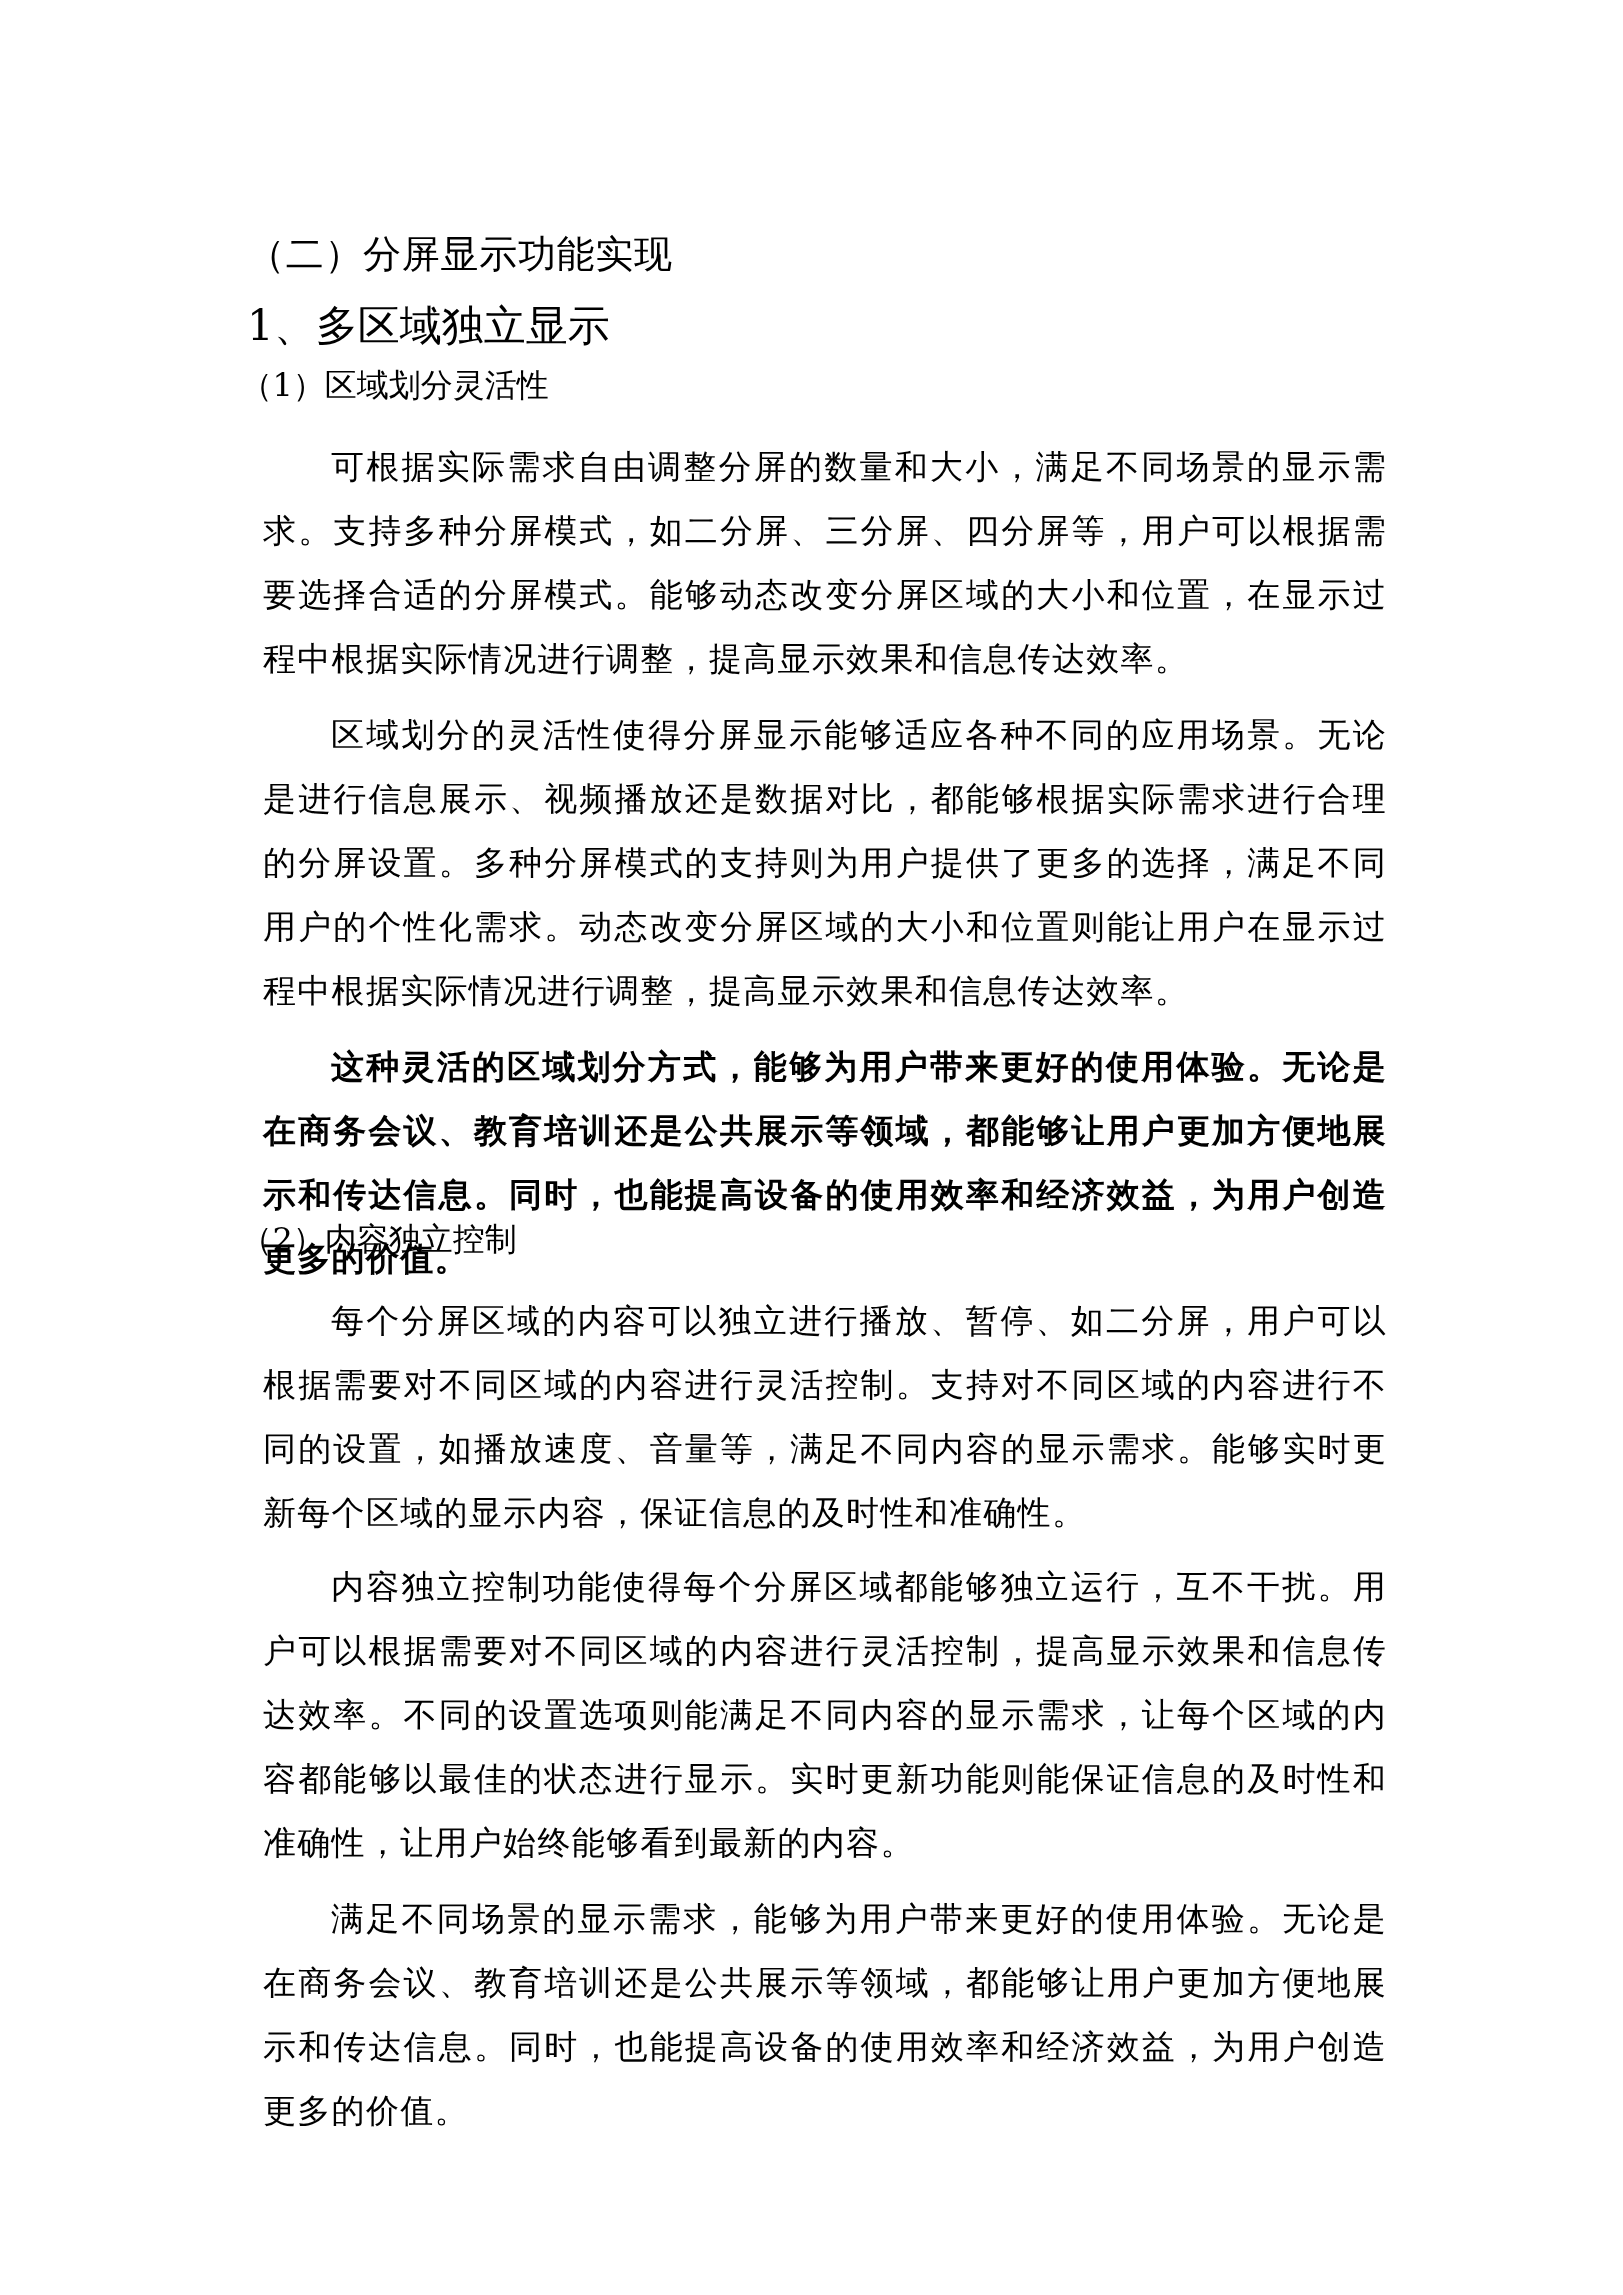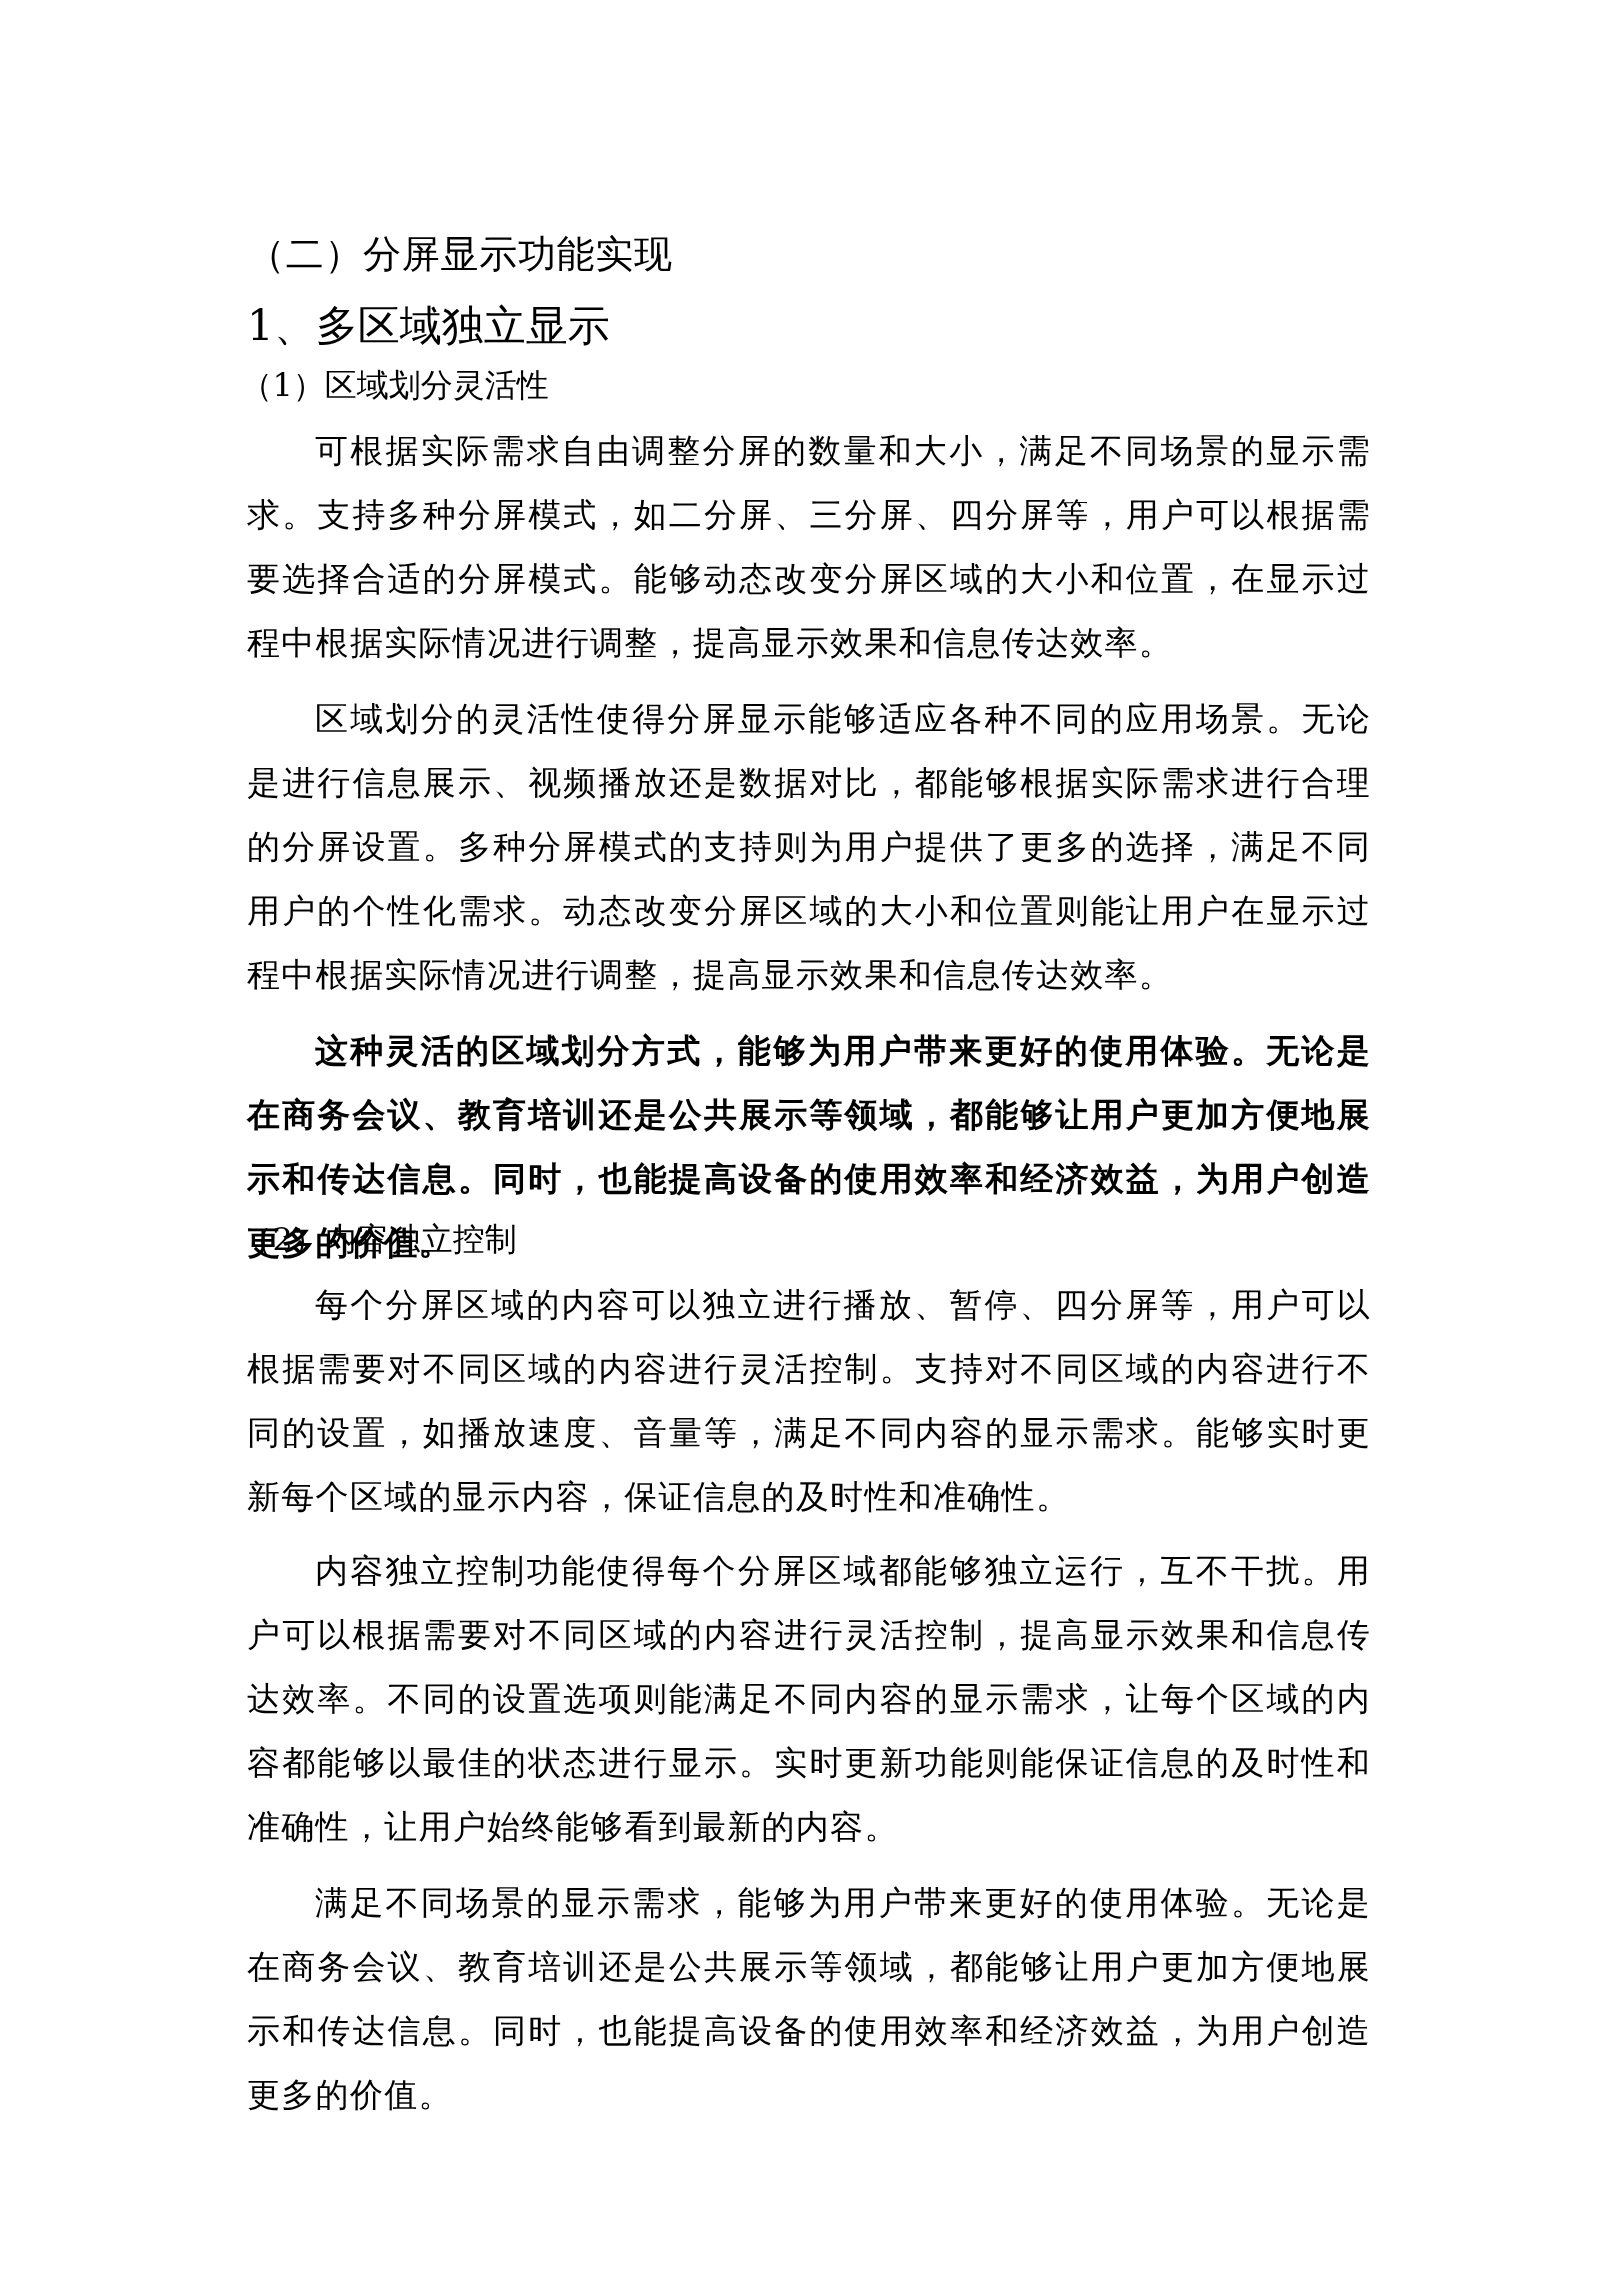--- a/index.html
+++ b/index.html
@@ -47,21 +47,21 @@
     }
     .para {
       position: absolute;
       left: 0;
       width: 1124px;
       font-size: 33px;
       line-height: 64px;
       text-indent: 68px;
       text-align: justify;
       letter-spacing: 1.3px;
-      margin: 0;
+      margin: 16px;
     }
   </style>
 </head>
 <body>
 
 <div class="page">
 
   <div class="h2">（二）分屏显示功能实现</div>
 
   <div class="h3" style="top:305px;">1、多区域独立显示</div>
@@ -69,20 +69,20 @@
   <div class="h4" style="top:364px; left:-6.5px;">（1）区域划分灵活性</div>
 
   <p class="para" style="top:419px;">可根据实际需求自由调整分屏的数量和大小，满足不同场景的显示需求。支持多种分屏模式，如二分屏、三分屏、四分屏等，用户可以根据需要选择合适的分屏模式。能够动态改变分屏区域的大小和位置，在显示过程中根据实际情况进行调整，提高显示效果和信息传达效率。</p>
 
   <p class="para" style="top:687px;font-family:Liberation Serif, serif;">区域划分的灵活性使得分屏显示能够适应各种不同的应用场景。无论是进行信息展示、视频播放还是数据对比，都能够根据实际需求进行合理的分屏设置。多种分屏模式的支持则为用户提供了更多的选择，满足不同用户的个性化需求。动态改变分屏区域的大小和位置则能让用户在显示过程中根据实际情况进行调整，提高显示效果和信息传达效率。</p>
 
   <p class="para" style="top:1019px;font-weight:bold;">这种灵活的区域划分方式，能够为用户带来更好的使用体验。无论是在商务会议、教育培训还是公共展示等领域，都能够让用户更加方便地展示和传达信息。同时，也能提高设备的使用效率和经济效益，为用户创造更多的价值。</p>
 
   <div class="h4" style="top:1218px; left:-6.5px;">（2）内容独立控制</div>
 
-  <p class="para" style="top:1273px;">每个分屏区域的内容可以独立进行播放、暂停、四分屏等，用户可以根据需要对不同区域的内容进行灵活控制。支持对不同区域的内容进行不同的设置，如播放速度、音量等，满足不同内容的显示需求。能够实时更新每个区域的显示内容，保证信息的及时性和准确性。</p>
+  <p class="para" style="top:1273px;">每个分屏区域的内容可以独立进行播放、暂停、如二分屏，用户可以根据需要对不同区域的内容进行灵活控制。支持对不同区域的内容进行不同的设置，如播放速度、音量等，满足不同内容的显示需求。能够实时更新每个区域的显示内容，保证信息的及时性和准确性。</p>
 
   <p class="para" style="top:1539px;">内容独立控制功能使得每个分屏区域都能够独立运行，互不干扰。用户可以根据需要对不同区域的内容进行灵活控制，提高显示效果和信息传达效率。不同的设置选项则能满足不同内容的显示需求，让每个区域的内容都能够以最佳的状态进行显示。实时更新功能则能保证信息的及时性和准确性，让用户始终能够看到最新的内容。</p>
 
   <p class="para" style="top:1871px;">满足不同场景的显示需求，能够为用户带来更好的使用体验。无论是在商务会议、教育培训还是公共展示等领域，都能够让用户更加方便地展示和传达信息。同时，也能提高设备的使用效率和经济效益，为用户创造更多的价值。</p>
 
 </div>
 
 
 </body></html>

